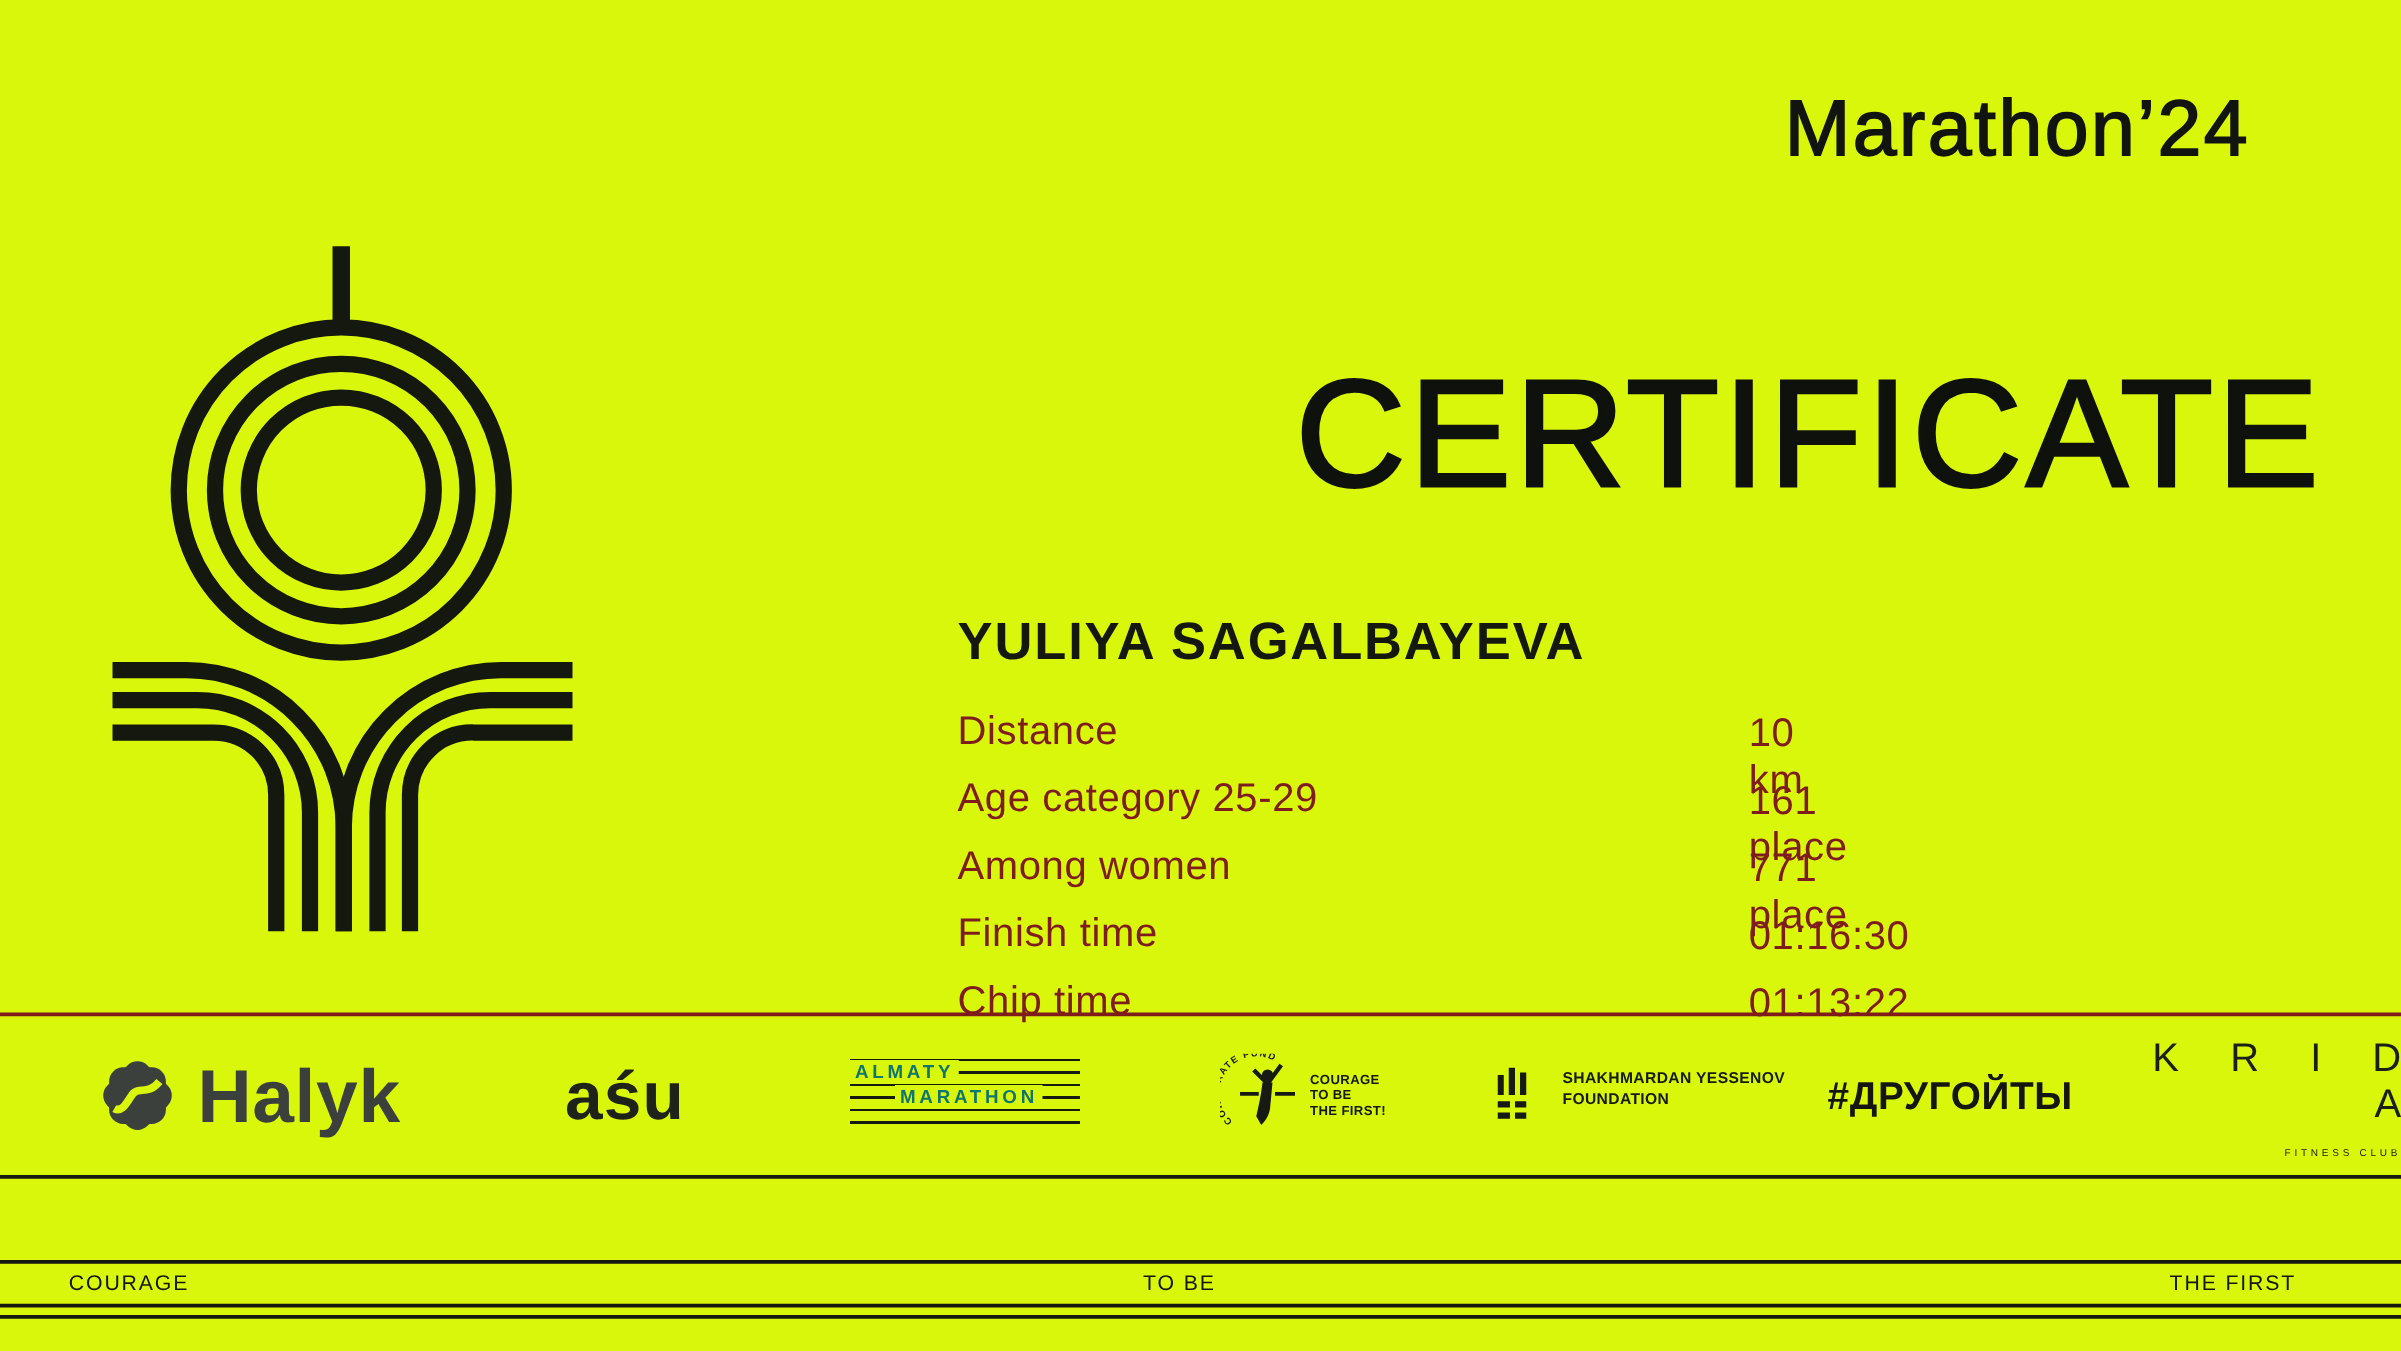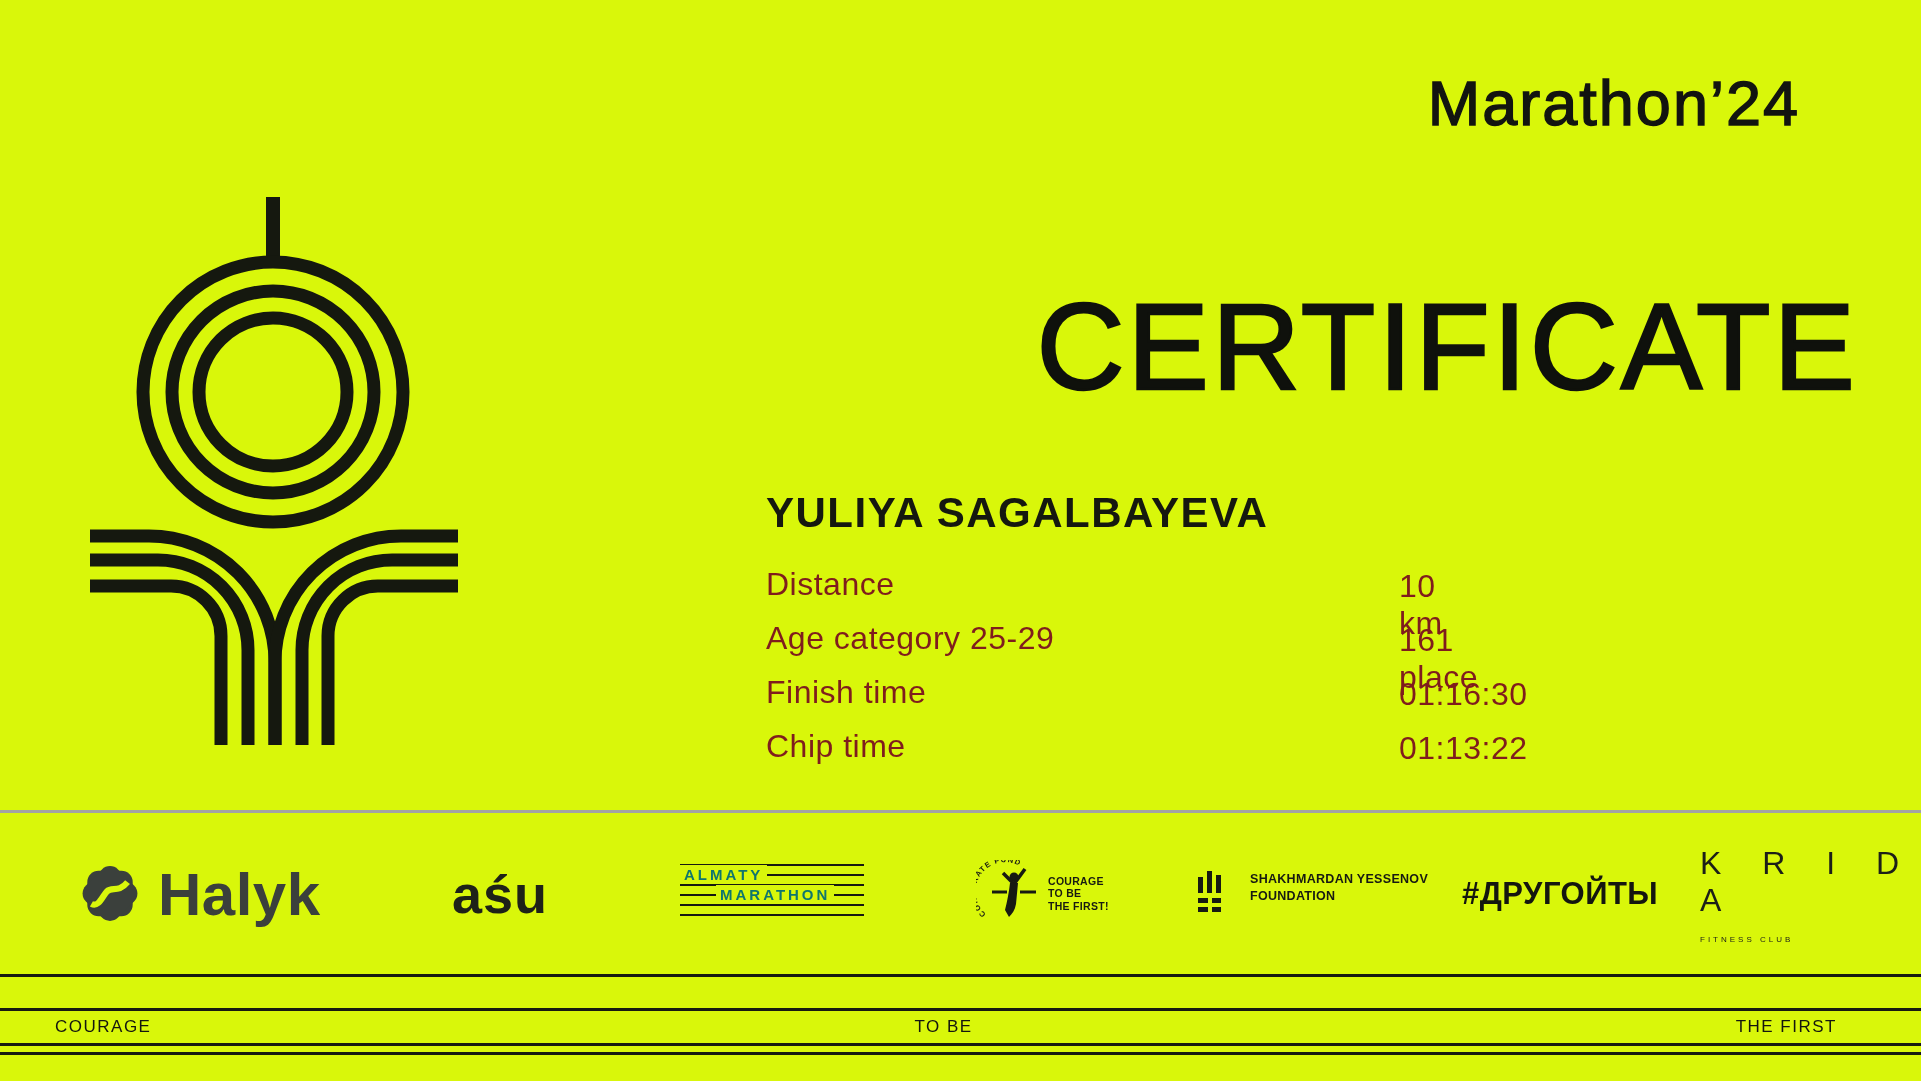--- a/index.html
+++ b/index.html
@@ -28,22 +28,22 @@
     position:absolute; left:766px; top:489px;
     font-size:42px; font-weight:700; letter-spacing:1.5px; color:#15180f;
   }
   .results { position:absolute; left:766px; top:556px; width:700px; }
   .rrow { position:relative; height:54px; font-size:32px; color:#7f1d1d; letter-spacing:0.5px; }
   .rlabel { position:absolute; left:0; top:10px; }
   .rvalue { position:absolute; left:633px; top:12px; }
 
   
   .sponsors {
-    position:absolute; left:0; top:810px; width:100%; height:167px;
-    border-top:3px solid #a3a3a3; border-bottom:3px solid #171a10;
+    position:absolute; left:0; top:810px; width:100%; height:133px;
+    border-top:3px solid #7f1d1d; border-bottom:3px solid #171a10;
   }
   .sp { position:absolute; top:50%; transform:translateY(-50%); }
 
   .halyk { left:78px; display:flex; align-items:center; gap:16px; color:#3b403c; }
   .halyk-name { font-size:60px; font-weight:600; letter-spacing:0.5px; }
 
   .asu { left:452px; font-size:54px; font-weight:700; color:#1e2218; letter-spacing:1px; }
 
   .almaty { left:680px; width:184px; height:60px;
     background:repeating-linear-gradient(to bottom,#171a10 0 2px, transparent 2px 10px); }
@@ -53,21 +53,21 @@
   .almaty .a2 { top:21px; left:36px; }
 
   .cfund { left:976px; display:flex; align-items:center; gap:6px; }
   .cfund-text { font-size:10.5px; line-height:12.5px; font-weight:600; color:#171a12; letter-spacing:0.3px; }
 
   .yessenov { left:1198px; display:flex; align-items:flex-start; gap:27px; }
   .yes-text { font-size:12.5px; line-height:17px; font-weight:700; color:#171a12; letter-spacing:0.3px; }
 
   .drugoyty { left:1462px; font-size:31px; font-weight:800; color:#14160f; letter-spacing:0.5px;text-align:center; }
 
-  .krida { left:1700px; text-align:left; color:#1c1f18; }
+  .krida { left:1700px; text-align:right; color:#1c1f18; }
   .krida-name { font-size:32px; font-weight:300; letter-spacing:16px; margin-right:-16px; }
   .krida-sub { font-size:8px; letter-spacing:3px; margin-top:16px; }
 
   
   .footer-band {
     position:absolute; left:0; top:1008px; width:100%; height:38px;
     border-top:3px solid #171a10; border-bottom:3px solid #171a10;
     display:flex; align-items:center; justify-content:space-between;
     padding:0 84px 0 55px;
     font-size:17px; letter-spacing:1.5px; font-weight:500; color:#14160f;
@@ -101,20 +101,24 @@
   <div class="recipient">YULIYA SAGALBAYEVA</div>
 
   <div class="results">
       <div class="rrow">
         <span class="rlabel">Distance</span>
         <span class="rvalue">10 km</span>
       </div>
       <div class="rrow">
         <span class="rlabel">Age category 25-29</span>
         <span class="rvalue">161 place</span>
+      </div>
+      <div class="rrow">
+        <span class="rlabel">Among women</span>
+        <span class="rvalue">771 place</span>
       </div>
       <div class="rrow">
         <span class="rlabel">Finish time</span>
         <span class="rvalue">01:16:30</span>
       </div>
       <div class="rrow">
         <span class="rlabel">Chip time</span>
         <span class="rvalue">01:13:22</span>
       </div>
     </div>

